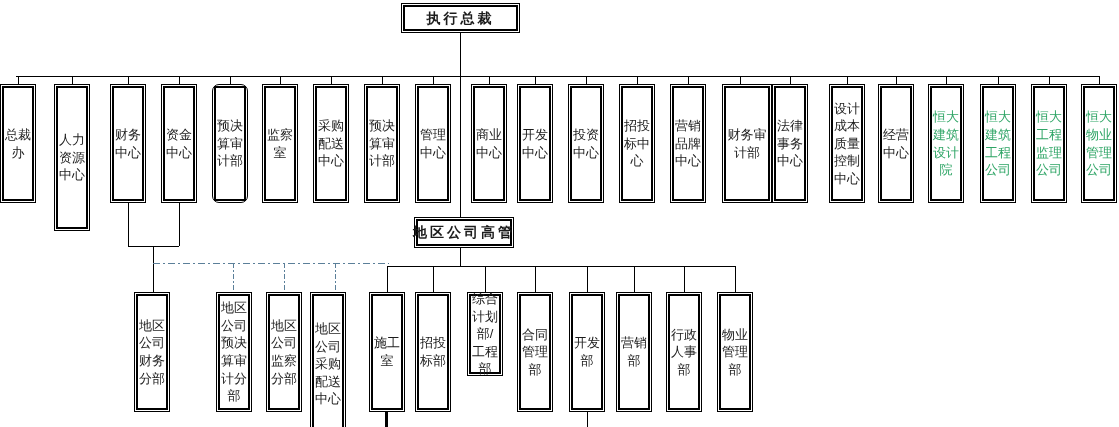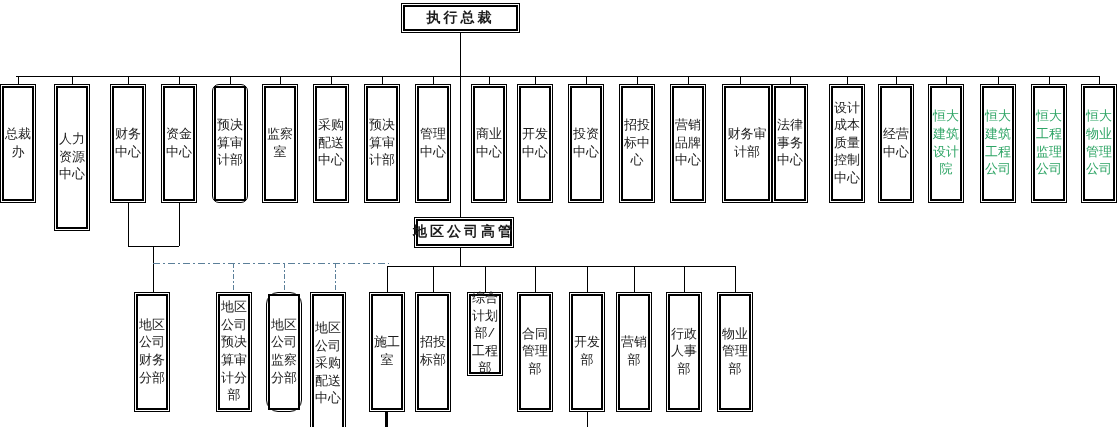--- a/index.html
+++ b/index.html
@@ -6,21 +6,21 @@
   #stage {
     position:relative; width:1119px; height:427px; background:#ffffff;
     font-family:"Liberation Sans","DejaVu Sans",sans-serif; overflow:hidden;
     --line:#000000; --dash:#5b7f99; --ink:#1c1c1c; --green:#2fa566;
   }
   .obox { position:absolute; box-sizing:border-box; background:#ffffff;
           border:1px solid var(--line); padding:1px; }
   .obox .in { box-sizing:border-box; width:100%; height:100%;
           border:2px solid var(--line); display:flex; align-items:center;
           justify-content:center; text-align:center; font-size:13px;
-          line-height:1.35; color:var(--ink); word-break:break-all; padding:1px;font-family:Liberation Mono, monospace; }
+          line-height:1.35; color:var(--ink); word-break:break-all; padding:1px; }
   .obox.title .in { font-size:14px; font-weight:bold; letter-spacing:3px;
           word-break:keep-all; white-space:nowrap; }
   .obox.subsidiary .in { color:var(--green); }
   .hline { position:absolute; height:1px; background:var(--line); }
   .vline { position:absolute; width:1px; background:var(--line); }
   .dash-h { position:absolute; height:1px;
     background:repeating-linear-gradient(90deg, var(--dash) 0 7px, transparent 7px 10px, var(--dash) 10px 12px, transparent 12px 15px); }
   .dash-v { position:absolute; width:1px;
     background:repeating-linear-gradient(180deg, var(--dash) 0 5px, transparent 5px 7px, var(--dash) 7px 9px, transparent 9px 11px); }
 </style>
@@ -141,21 +141,21 @@
     <div class="dash-h" style="left: 153px; top: 263px; width: 236px;"></div>
     <div class="dash-v" style="left: 233px; top: 263px; height: 29px;"></div>
     <div class="dash-v" style="left: 284px; top: 263px; height: 29px;"></div>
     <div class="dash-v" style="left: 335px; top: 263px; height: 29px;"></div>
     <div class="obox" style="left: 134px; top: 292px; width: 36px; height: 120px;">
       <div class="in">地区公司财务分部</div>
     </div>
     <div class="obox" style="left: 216px; top: 292px; width: 36px; height: 120px;">
       <div class="in">地区公司预决算审计分部</div>
     </div>
-    <div class="obox" style="left: 266px; top: 292px; width: 36px; height: 120px; border-radius: 12px;">
+    <div class="obox" style="left: 266px; top: 292px; width: 36px; height: 120px;">
       <div class="in">地区公司监察分部</div>
     </div>
     <div class="obox" style="left: 310px; top: 292px; width: 36px; height: 144px;">
       <div class="in">地区公司采购配送中心</div>
     </div>
     <div class="obox" style="left: 415px; top: 292px; width: 36px; height: 120px;">
       <div class="in">招投标部</div>
     </div>
     <div class="obox" style="left: 369px; top: 292px; width: 36px; height: 120px;">
       <div class="in">施工室</div>

